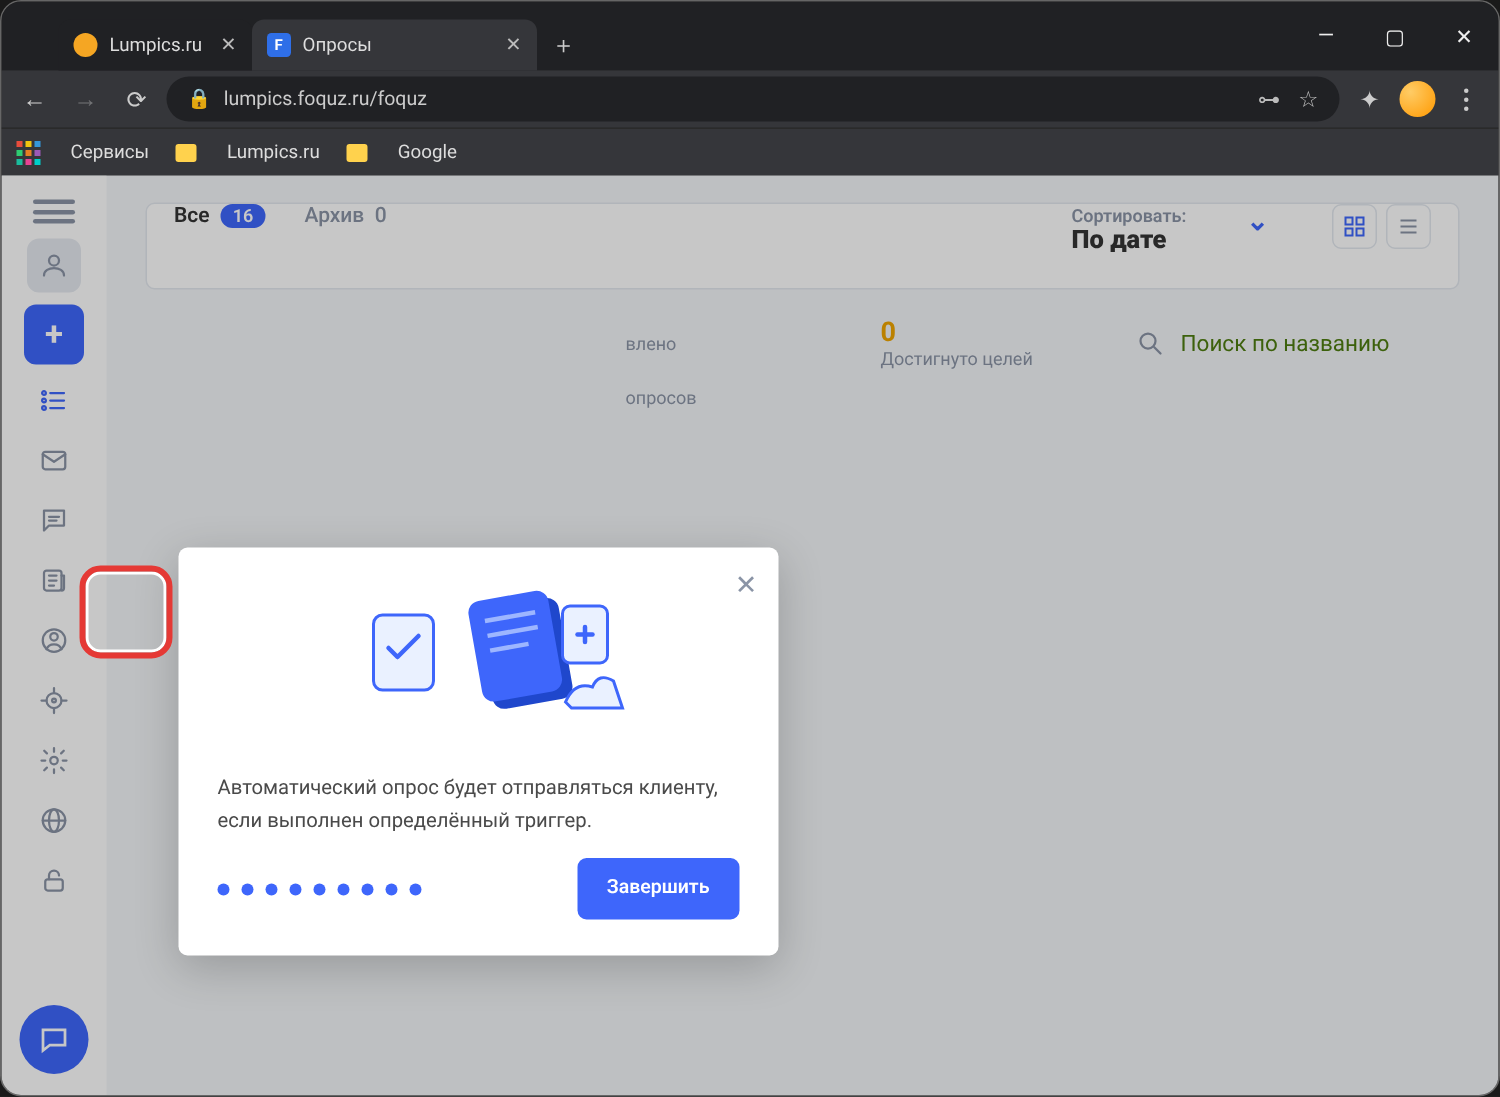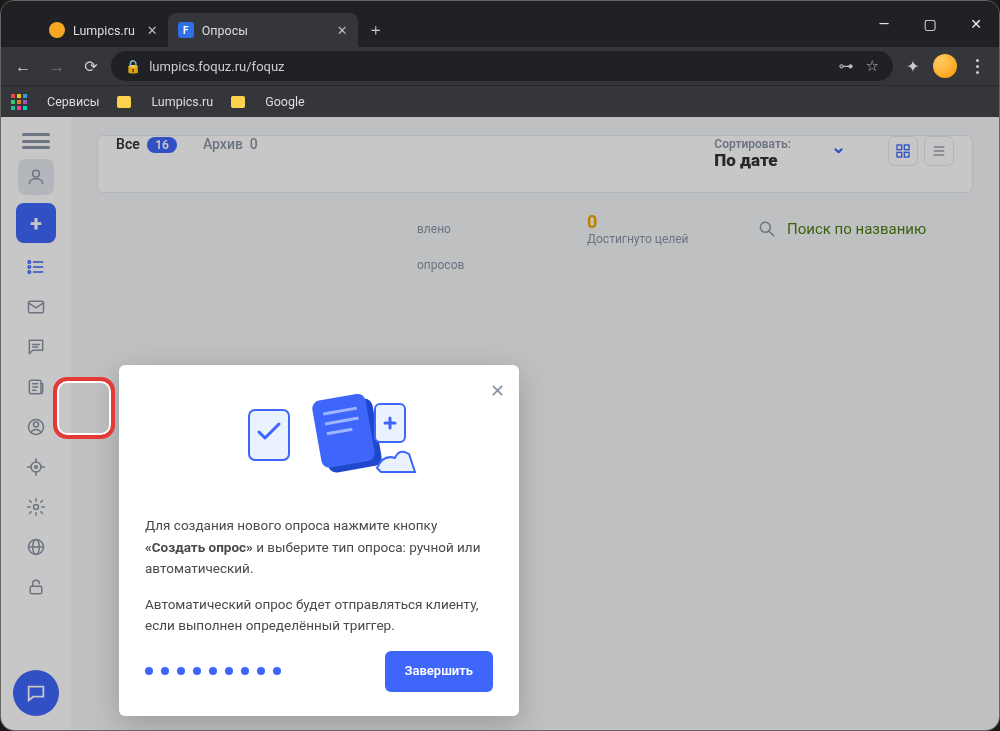--- a/index.html
+++ b/index.html
@@ -301,23 +301,20 @@
           <line x1="10" y1="14" x2="44" y2="14" stroke="#9db6ff" stroke-width="3"></line>
           <line x1="10" y1="24" x2="44" y2="24" stroke="#9db6ff" stroke-width="3"></line>
           <line x1="10" y1="34" x2="36" y2="34" stroke="#9db6ff" stroke-width="3"></line>
         </g>
         <rect x="176" y="14" width="30" height="38" rx="5" fill="#eaf1ff" stroke="#3e66fb" stroke-width="2"></rect>
         <line x1="186" y1="33" x2="196" y2="33" stroke="#3e66fb" stroke-width="3" stroke-linecap="round"></line>
         <line x1="191" y1="28" x2="191" y2="38" stroke="#3e66fb" stroke-width="3" stroke-linecap="round"></line>
         <path d="M178 78 q6 -14 18 -10 q4 -10 14 -4 l6 18 h-34z" fill="#eaf1ff" stroke="#3e66fb" stroke-width="2"></path>
       </svg>
     </div>
-    <p>
-      <span>Для создания нового опроса нажмите кнопку </span><b>«Создать опрос»</b><span> и выберите тип опроса: ручной или автоматический.</span>
-    </p>
     <p>Автоматический опрос будет отправляться клиенту, если выполнен определённый триггер.</p>
     <div class="pfooter">
       <div class="pager">
           <span></span>
           <span></span>
           <span></span>
           <span></span>
           <span></span>
           <span></span>
           <span></span>

